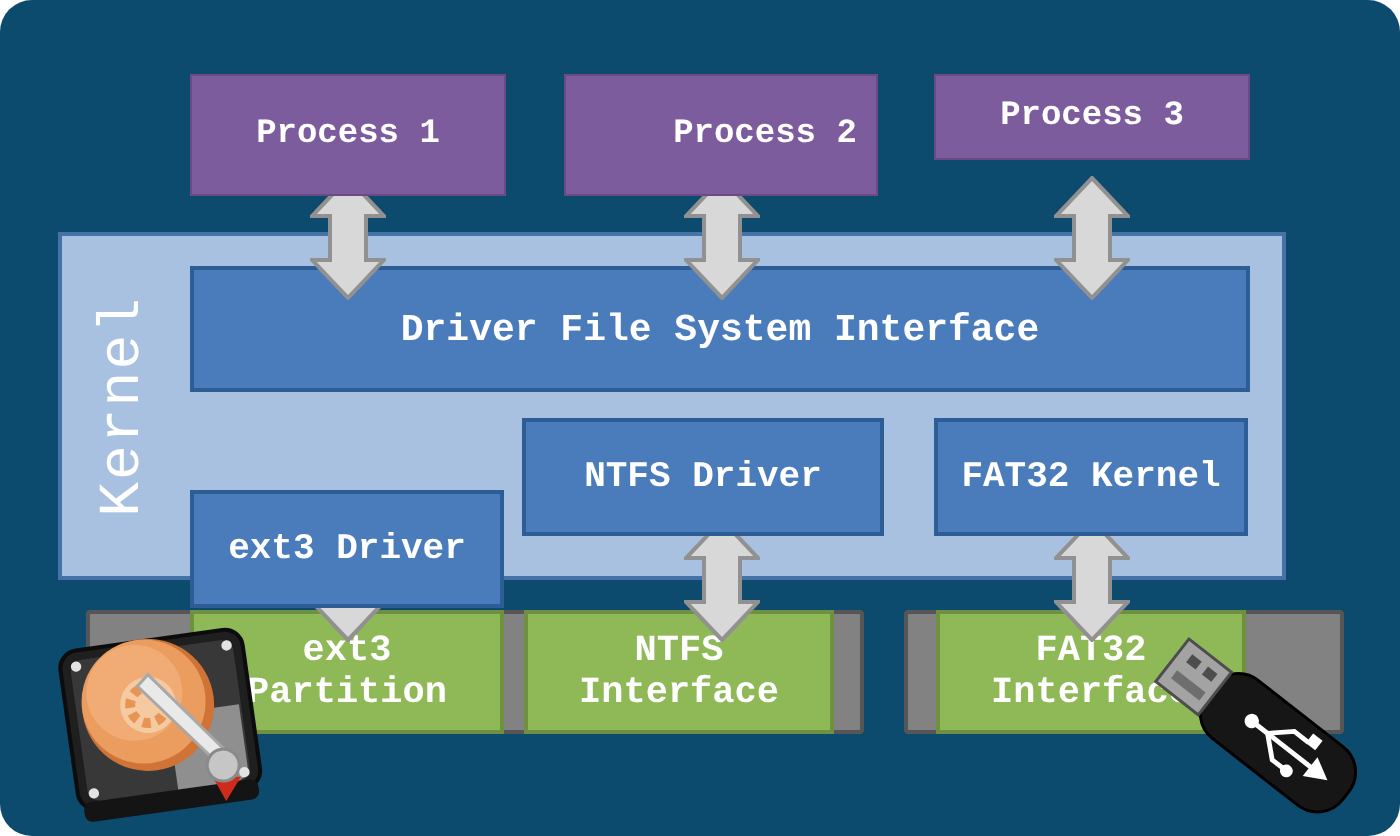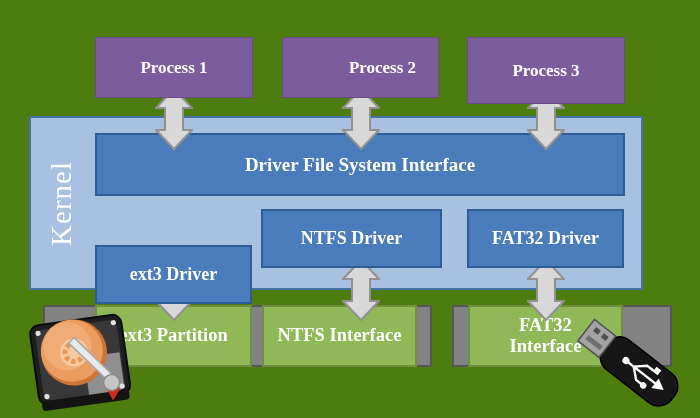--- a/index.html
+++ b/index.html
@@ -7,23 +7,24 @@
     --kernel-fill:#a8c1e0; --kernel-border:#4572a7;
     --box-fill:#4a7bba; --box-border:#2d5d94;
     --partition-fill:#8eb956; --partition-border:#6f8f41;
     --device-fill:#828282; --device-border:#565656;
     --arrow-fill:#d8d8d8; --arrow-border:#919191;
     --label-color:#ffffff;
   }
   html,body{margin:0;padding:0;background:#ffffff;}
   #stage{
     position:relative; width:700px; height:418px; overflow:hidden;
-    background:#4d7c0f;
-    font-family:Liberation Serif, serif;
+    background:#0c4a6e;
+    font-family:Liberation Mono, monospace;
     color:var(--label-color);
+    border-radius:16px;
   }
   .abs{position:absolute; box-sizing:border-box;}
   .box{
     display:flex; align-items:center; justify-content:center;
     text-align:center; font-weight:bold; color:var(--label-color);
   }
   .process{
     background:var(--process-fill);
     border:1.5px solid var(--process-border);
     font-size:17px; z-index:4;
@@ -70,41 +71,41 @@
 <body>
 
 <div id="stage">
 
   <div class="abs box process" style="left:95px;top:37px;width:158px;height:61px;">
     <span>Process 1</span>
   </div>
   <div class="abs box process" style="left:282px;top:37px;width:157px;height:61px;padding-left:44px;">
     <span>Process 2</span>
   </div>
-  <div class="abs box process" style="left:467px;top:37px;width:158px;height:67px;">
+  <div class="abs box process" style="left:467px;top:37px;width:158px;height:43px;">
     <span>Process 3</span>
   </div>
 
   <div class="abs kernel" style="left:29px;top:116px;width:614px;height:174px;"></div>
   <div class="abs kernel-label-wrap">
     <span class="kernel-label">Kernel</span>
   </div>
 
   <div class="abs box bluebox vfs" style="left:95px;top:133px;width:530px;height:63px;">
     <span>Driver File System Interface</span>
   </div>
 
   <div class="abs box bluebox driver" style="left:95px;top:209px;width:157px;height:59px;margin-top:36px;">
     <span>ext3 Driver</span>
   </div>
   <div class="abs box bluebox driver" style="left:261px;top:209px;width:181px;height:59px;">
     <span>NTFS Driver</span>
   </div>
   <div class="abs box bluebox driver" style="left:467px;top:209px;width:157px;height:59px;">
-    <span>FAT32 Driver</span>
+    <span>FAT32 Kernel</span>
   </div>
 
   <div class="abs device-bar" style="left:43px;top:305px;width:389px;height:62px;"></div>
   <div class="abs device-bar" style="left:452px;top:305px;width:220px;height:62px;"></div>
 
   <div class="abs box partition" style="left:95px;top:305px;width:157px;height:62px;">
     <span>ext3 Partition</span>
   </div>
   <div class="abs box partition" style="left:262px;top:305px;width:155px;height:62px;">
     <span>NTFS Interface</span>

